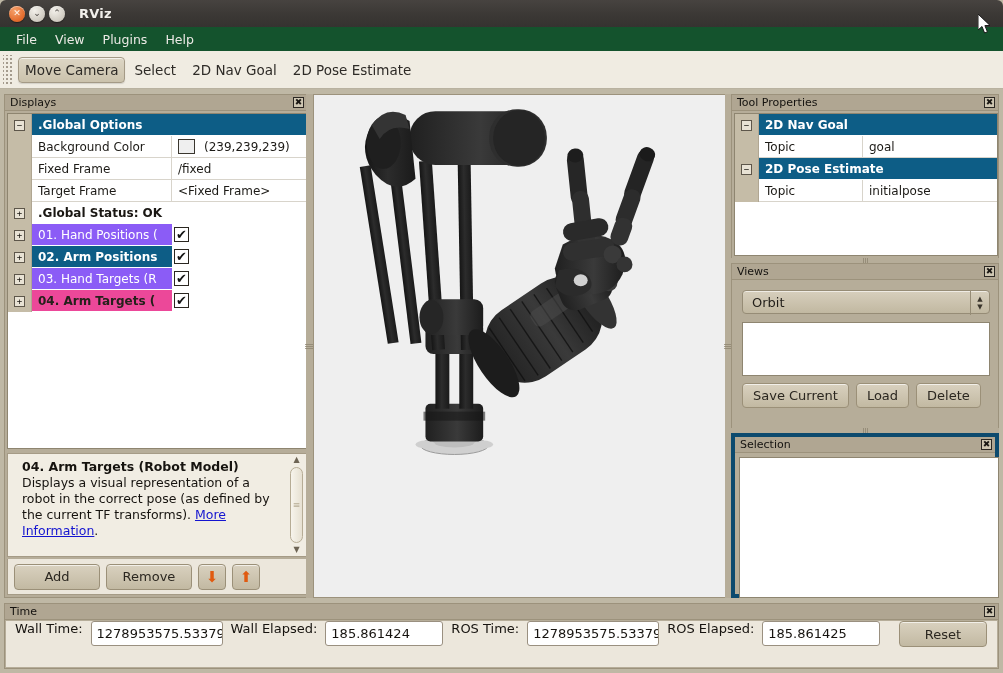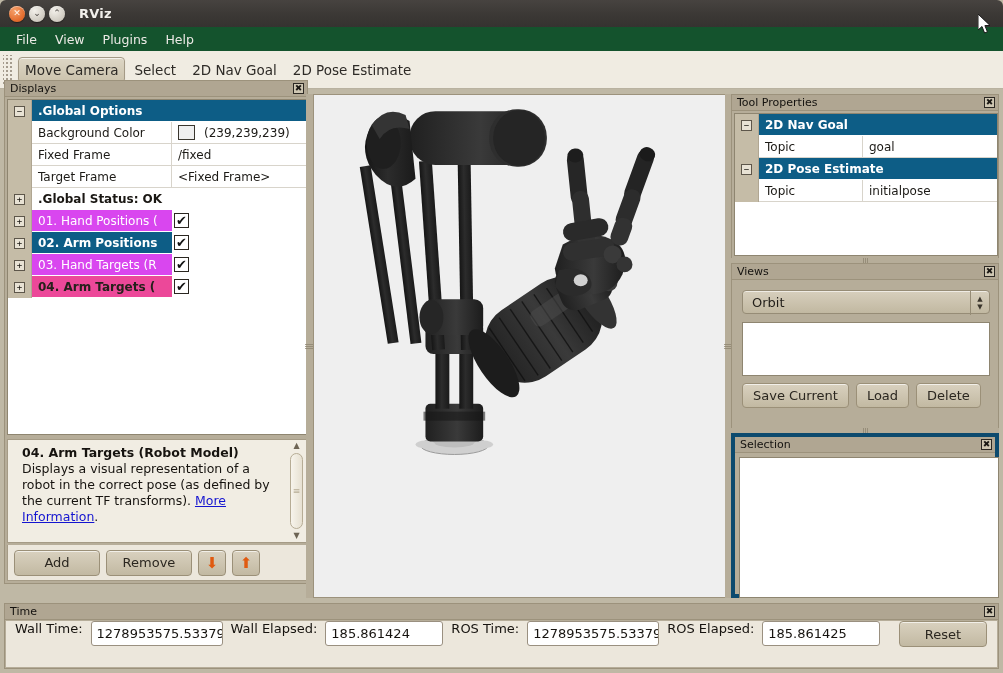--- a/index.html
+++ b/index.html
@@ -79,21 +79,21 @@
   }
   .panel-hdr .ttl { flex: 1; line-height: 16px; }
   .xbox {
     width: 11px; height: 11px; border: 1px solid #2c2823;
     background: #cfc7b3; color: #1b1814;
     font-size: 9px; line-height: 9px; text-align: center;
     font-family: "DejaVu Sans", sans-serif;
   }
 
   
-  #displays { left: 4px; top: 80px; width: 304px; height: 504px;
+  #displays { left: 4px; top: 94px; width: 304px; height: 504px;
     border: 1px solid #9c927c; }
   .tree {
     position: absolute; left: 2px; top: 18px; width: 300px; height: 336px;
     background: #ffffff; border: 1px solid #8e8570; overflow: hidden;
   }
   .trow { display: flex; height: 22px; align-items: stretch; }
   .gutter {
     width: 24px; background: #c5bca7; border-right: 1px solid #b0a692;
     display: flex; align-items: center; justify-content: center; flex: none;
   }
@@ -103,21 +103,21 @@
     font-family: "DejaVu Sans Mono", monospace;
   }
   .tcell {
     flex: 1; display: flex; align-items: center; padding-left: 6px;
     border-bottom: 1px solid #d8d4cb; overflow: hidden; white-space: nowrap;
   }
   .tcell.k { width: 140px; flex: none; border-right: 1px solid #d8d4cb; color: #1c1a16; }
   .tcell.v { color: #1c1a16; }
   .trow.cat .tcell { border-bottom: 1px solid #ffffff; }
   .cat-blue .tcell { background: #0d5d86; color: #fff; font-weight: bold; }
-  .cat-red .tcell  { background: #d946ef; color: #fff; }
+  .cat-red .tcell  { background: #8b5cf6; color: #fff; }
   .cat-plain .tcell { background: #fff; color: #1a1713; font-weight: bold; }
   .cat-tan .tcell  { background: #ec4899; color: #25211b; font-weight: bold; }
   .ck {
     width: 15px; height: 15px; border: 1px solid #2a2620; background: #fff;
     color: #111; font-size: 13px; line-height: 13px; text-align: center;
     margin-left: 2px; flex: none; font-weight: bold;
   }
   .namecol { width: 140px; flex: none; overflow: hidden; }
 
   .desc {

